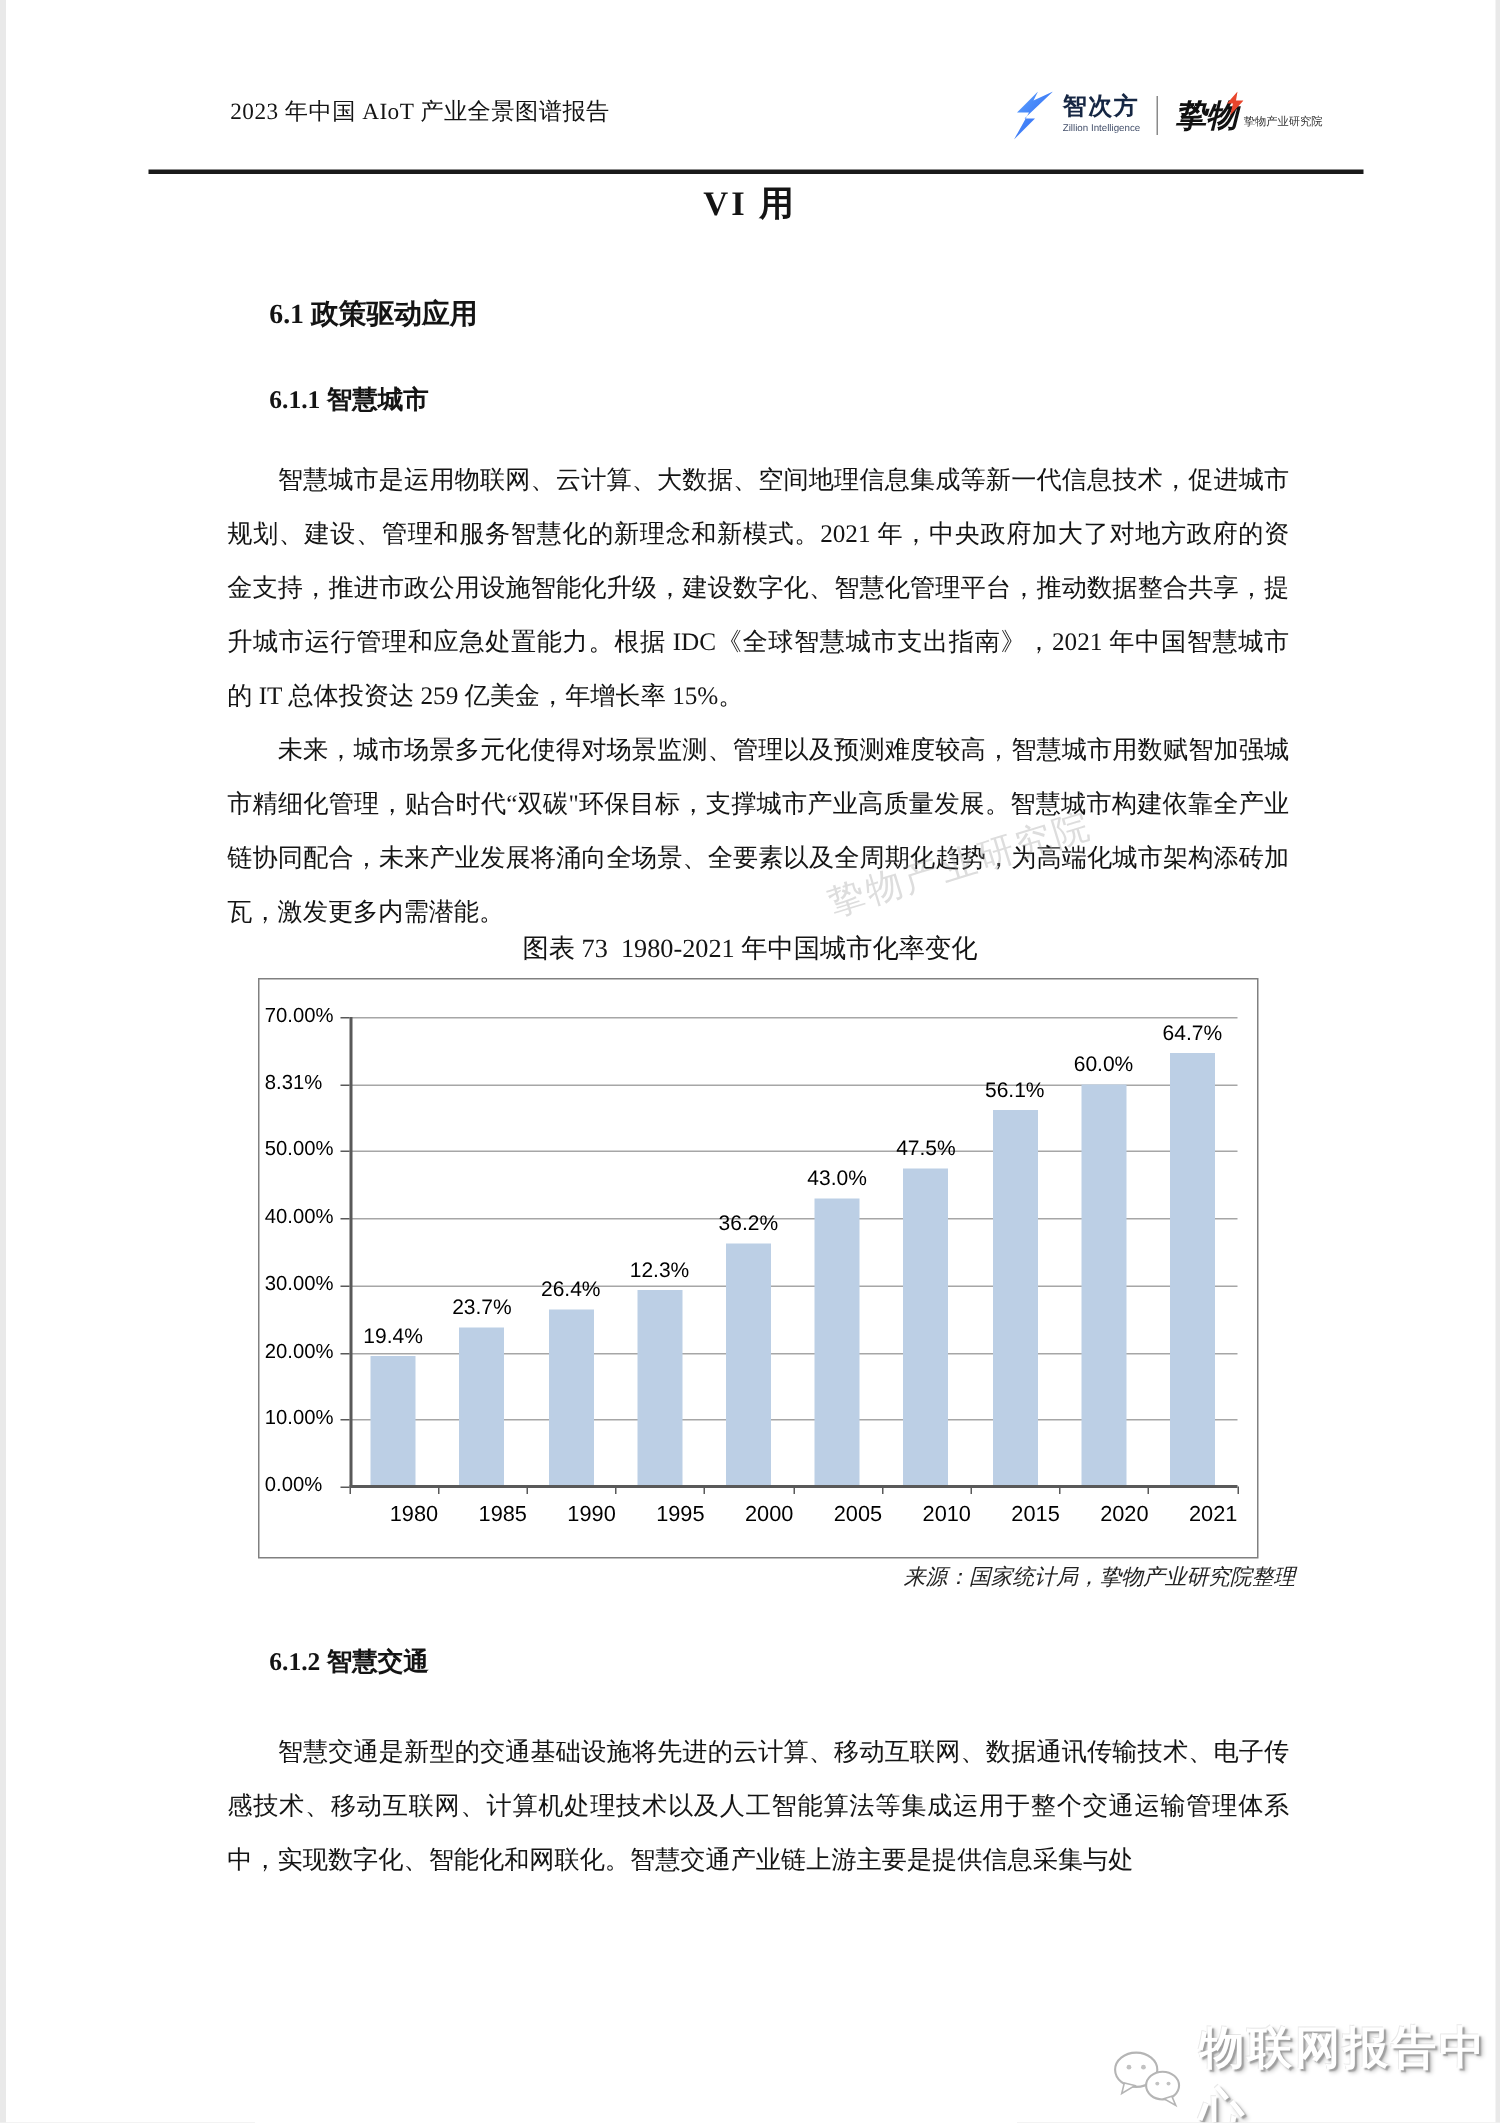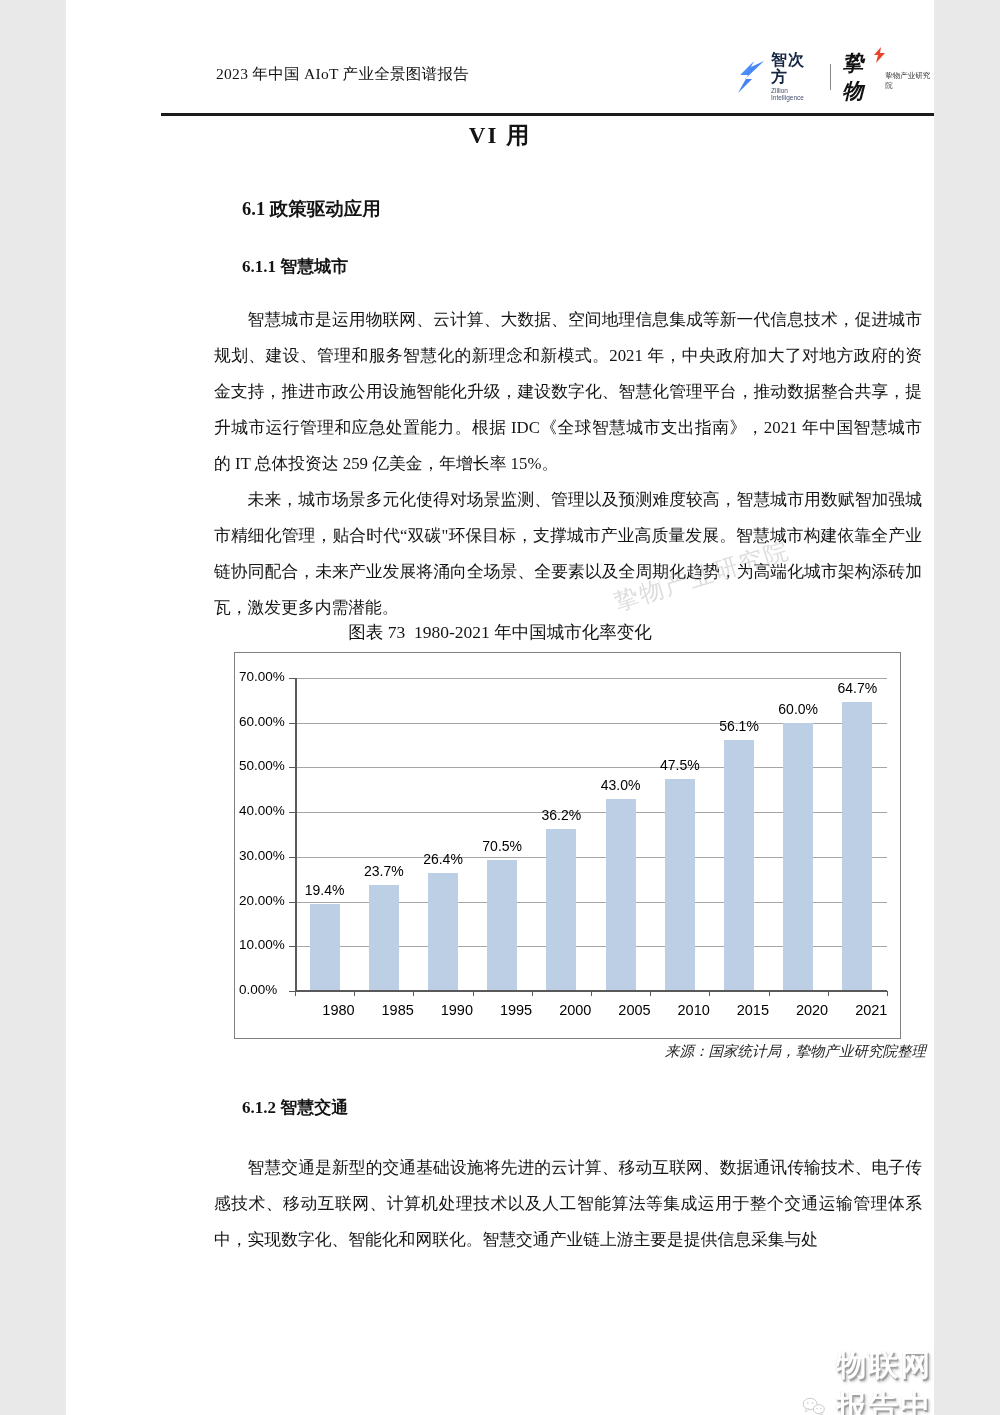--- a/index.html
+++ b/index.html
@@ -1,19 +1,19 @@
 <!DOCTYPE html>
 <html><head>
 <meta charset="utf-8">
 <style>
   html,body{margin:0;padding:0;background:#e9e9e9;}
   .page{
-    position:relative;width:868px;height:1415px;margin:0 auto;
+    position:relative;width:950px;height:1415px;margin:0 auto;
     background:#ffffff;overflow:hidden;
-    font-family:"Liberation Serif","DejaVu Serif",serif;color:#141414;
+    font-family:"Liberation Serif","DejaVu Serif",serif;color:#141414;padding-left:43px;
   }
   
   .hdr-title{position:absolute;left:150px;top:64px;font-size:15.5px;letter-spacing:.3px;}
   .hdr-rule{position:absolute;left:95px;top:113px;width:810px;height:2.5px;background:#1a1a1a;}
   .logo-wrap{position:absolute;left:672px;top:56px;height:42px;display:flex;align-items:center;gap:7px;
              font-family:"Liberation Sans",sans-serif;}
   .logo-bolt{width:26px;height:32px;flex:0 0 auto;}
   .brand-col{display:flex;flex-direction:column;line-height:1.05;}
   .brand-cn{font-size:16px;font-weight:bold;color:#152643;letter-spacing:1px;}
   .brand-en{font-size:6.5px;color:#44506b;margin-top:2px;}
@@ -104,21 +104,21 @@
   <div class="para p1">智慧城市是运用物联网、云计算、大数据、空间地理信息集成等新一代信息技术，促进城市规划、建设、管理和服务智慧化的新理念和新模式。2021 年，中央政府加大了对地方政府的资金支持，推进市政公用设施智能化升级，建设数字化、智慧化管理平台，推动数据整合共享，提升城市运行管理和应急处置能力。根据 IDC《全球智慧城市支出指南》，2021 年中国智慧城市的 IT 总体投资达 259 亿美金，年增长率 15%。</div>
   <div class="para p2">未来，城市场景多元化使得对场景监测、管理以及预测难度较高，智慧城市用数赋智加强城市精细化管理，贴合时代“双碳"环保目标，支撑城市产业高质量发展。智慧城市构建依靠全产业链协同配合，未来产业发展将涌向全场景、全要素以及全周期化趋势，为高端化城市架构添砖加瓦，激发更多内需潜能。</div>
 
   <div class="fig-watermark">挚物产业研究院</div>
   <div class="fig-title">图表 73  1980-2021 年中国城市化率变化</div>
   <div class="chart-box">
       <div class="gridline" style="left: 60px; width: 592px; top: 25px;"></div>
       <div class="ylabel" style="left: 4px; top: 16px;">70.00%</div>
       <div class="ytick" style="left: 54px; top: 25px;"></div>
       <div class="gridline" style="left: 60px; width: 592px; top: 69.7143px;"></div>
-      <div class="ylabel" style="left: 4px; top: 60.7143px;">60.00%</div>
+      <div class="ylabel" style="left: 4px; top: 60.7143px;">8.31%</div>
       <div class="ytick" style="left: 54px; top: 69.7143px;"></div>
       <div class="gridline" style="left: 60px; width: 592px; top: 114.429px;"></div>
       <div class="ylabel" style="left: 4px; top: 105.429px;">50.00%</div>
       <div class="ytick" style="left: 54px; top: 114.429px;"></div>
       <div class="gridline" style="left: 60px; width: 592px; top: 159.143px;"></div>
       <div class="ylabel" style="left: 4px; top: 150.143px;">40.00%</div>
       <div class="ytick" style="left: 54px; top: 159.143px;"></div>
       <div class="gridline" style="left: 60px; width: 592px; top: 203.857px;"></div>
       <div class="ylabel" style="left: 4px; top: 194.857px;">30.00%</div>
       <div class="ytick" style="left: 54px; top: 203.857px;"></div>
@@ -135,21 +135,21 @@
       <div class="bar" style="left: 74.6px; width: 30px; top: 251.254px; height: 85.7457px; background: rgb(188, 207, 229);"></div>
       <div class="dlabel" style="left: 57.6px; top: 229.254px;">19.4%</div>
       <div class="xlabel" style="left: 59.6px; top: 349px;">1980</div>
       <div class="bar" style="left: 133.8px; width: 30px; top: 232.027px; height: 104.973px; background: rgb(188, 207, 229);"></div>
       <div class="dlabel" style="left: 116.8px; top: 210.027px;">23.7%</div>
       <div class="xlabel" style="left: 118.8px; top: 349px;">1985</div>
       <div class="bar" style="left: 193px; width: 30px; top: 219.954px; height: 117.046px; background: rgb(188, 207, 229);"></div>
       <div class="dlabel" style="left: 176px; top: 197.954px;">26.4%</div>
       <div class="xlabel" style="left: 178px; top: 349px;">1990</div>
       <div class="bar" style="left: 252.2px; width: 30px; top: 206.54px; height: 130.46px; background: rgb(188, 207, 229);"></div>
-      <div class="dlabel" style="left: 235.2px; top: 184.54px;">70.5%</div>
+      <div class="dlabel" style="left: 235.2px; top: 184.54px;">12.3%</div>
       <div class="xlabel" style="left: 237.2px; top: 349px;">1995</div>
       <div class="bar" style="left: 311.4px; width: 30px; top: 176.134px; height: 160.866px; background: rgb(188, 207, 229);"></div>
       <div class="dlabel" style="left: 294.4px; top: 154.134px;">36.2%</div>
       <div class="xlabel" style="left: 296.4px; top: 349px;">2000</div>
       <div class="bar" style="left: 370.6px; width: 30px; top: 145.729px; height: 191.271px; background: rgb(188, 207, 229);"></div>
       <div class="dlabel" style="left: 353.6px; top: 123.729px;">43.0%</div>
       <div class="xlabel" style="left: 355.6px; top: 349px;">2005</div>
       <div class="bar" style="left: 429.8px; width: 30px; top: 125.607px; height: 211.393px; background: rgb(188, 207, 229);"></div>
       <div class="dlabel" style="left: 412.8px; top: 103.607px;">47.5%</div>
       <div class="xlabel" style="left: 414.8px; top: 349px;">2010</div>

